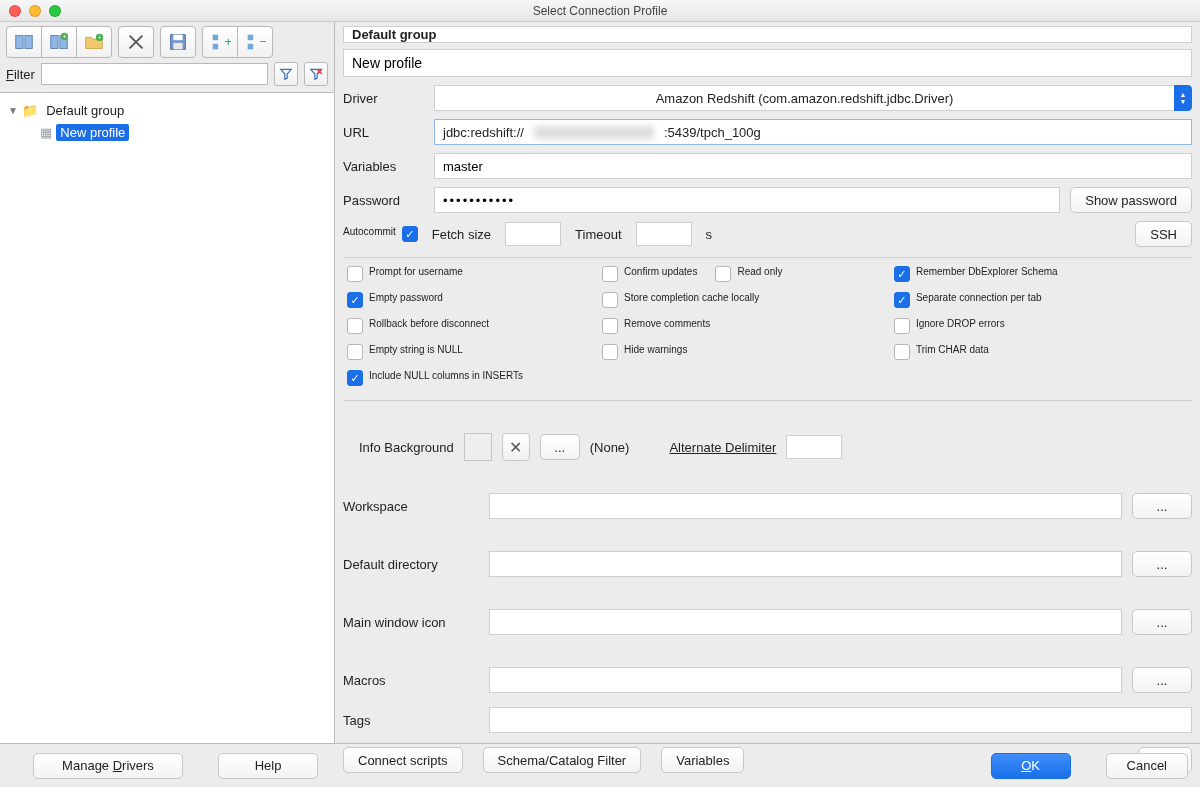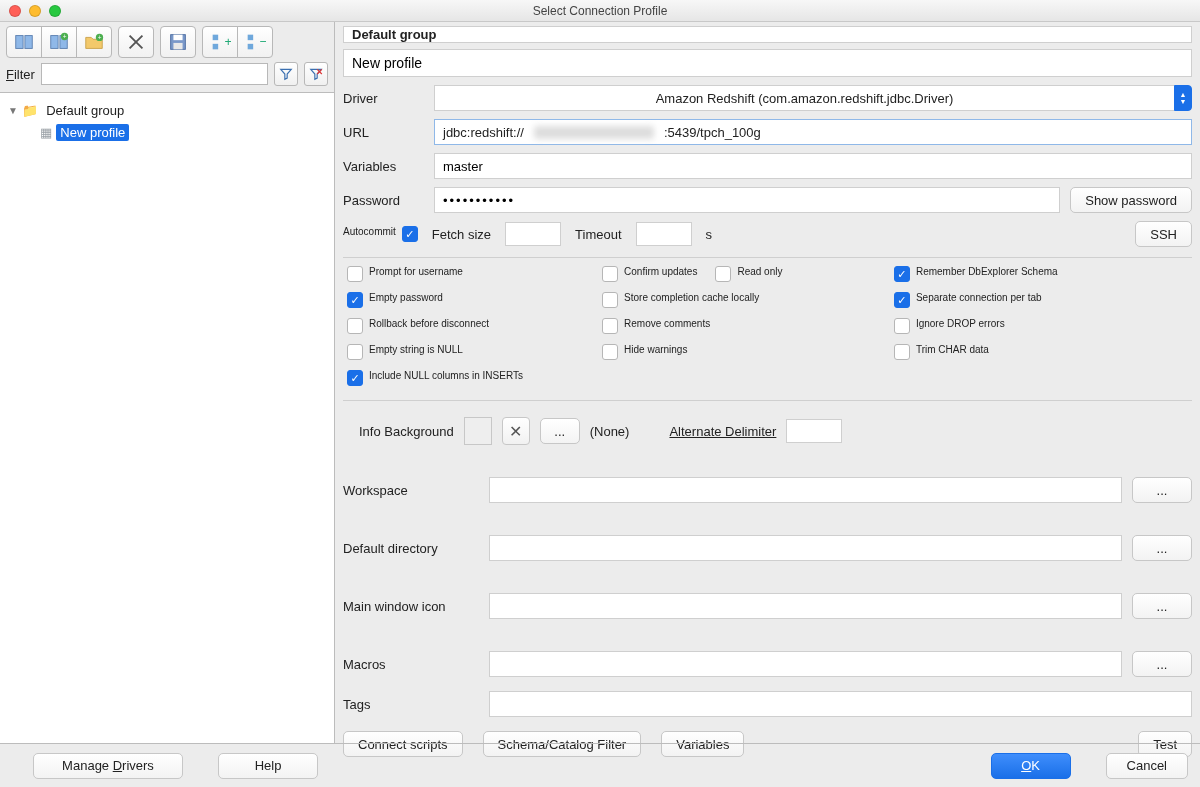--- a/index.html
+++ b/index.html
@@ -65,21 +65,21 @@
   .mini-input{ width:56px; height:24px; border:1px solid #cfcfcf; background:#fff; padding:2px 4px;}
   .chk { width:16px; height:16px; border:1px solid #b6b6b6; border-radius:3px; background:#fff; display:inline-flex; align-items:center; justify-content:center; font-size:11px; color:#fff; vertical-align:middle;}
   .chk.on { background:#1a6fe8; border-color:#1a6fe8;}
   .chk.on::after{content:"✓";}
   .chk-label { display:flex; align-items:flex-start; gap:6px; font-size:10px;}
   .chk-label.disabled { color:#a9a9a9; }
 
   .check-grid { margin:10px 8px 0; padding:8px 4px 14px; border-top:1px solid #cfcfcf; border-bottom:1px solid #cfcfcf; display:grid; grid-template-columns: 1fr 1.15fr 1.2fr; row-gap:10px; column-gap:10px;}
 
   .info-row, .path-row { display:flex; align-items:center; gap:10px; padding:0 8px; margin-top:32px;}
-  .info-row { margin-top:16px;padding-left:24px; }
+  .info-row { margin-top:32px;padding-left:24px; }
   .swatch { width:28px; height:28px; border:1px solid #c7c7c7; background:#eee;}
   .xbtn { width:28px; height:28px; border:1px solid #c7c7c7; border-radius:4px; background:linear-gradient(#fff,#f1f1f1); display:flex; align-items:center; justify-content:center; font-size:16px; color:#555;}
   .path-row label { width:136px; }
   .path-row .txt { flex:1; }
   .path-row .dots { width:60px; }
   .tags-row { display:flex; align-items:center; gap:10px; padding:0 8px; margin-top:14px;}
   .tags-row label{ width:136px;}
   .tags-row .txt{ flex:1;}
 
   .action-row { display:flex; align-items:center; gap:20px; padding:14px 8px 8px;}

